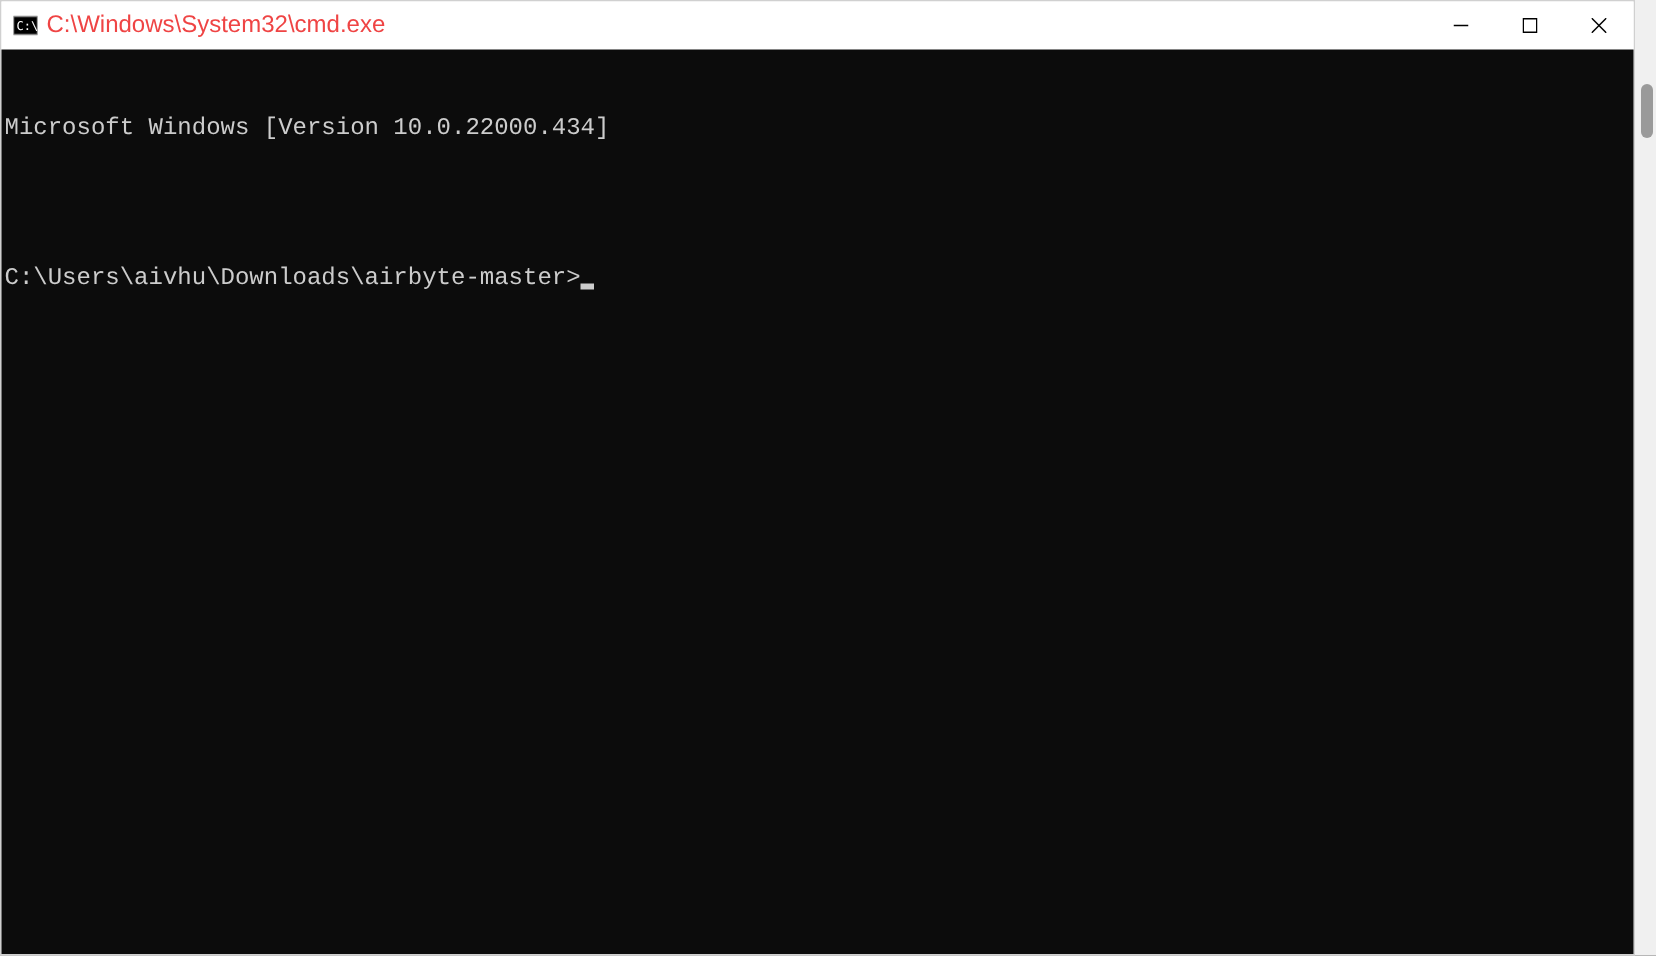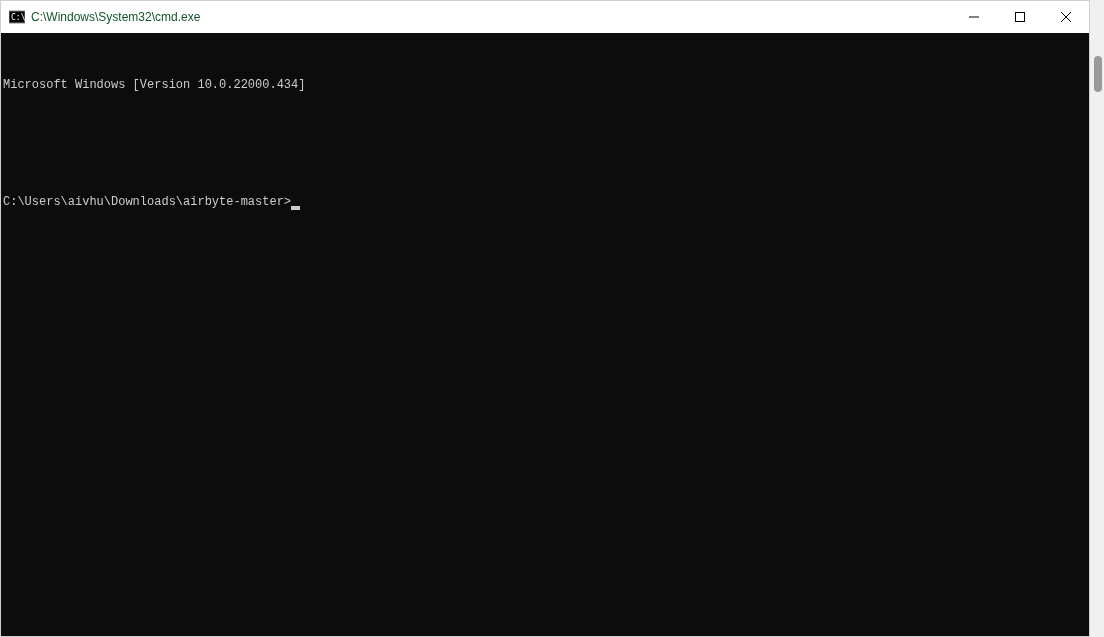--- a/index.html
+++ b/index.html
@@ -34,22 +34,22 @@
     .titlebar-icon {
       width: 16px;
       height: 16px;
       margin-left: 8px;
       margin-right: 6px;
       display: flex;
       align-items: center;
       justify-content: center;
     }
     .titlebar-title {
-      font-size: 12px;
-      color: #14532d;
+      font-size: 16px;
+      color: #ef4444;
       flex: 1;
       white-space: nowrap;
     }
     .window-controls {
       display: flex;
       height: 32px;
     }
     .win-btn {
       width: 46px;
       height: 32px;
@@ -58,33 +58,32 @@
       justify-content: center;
       background: transparent;
       border: none;
       cursor: pointer;
     }
     .terminal {
       flex: 1;
       background: #0c0c0c;
       color: #cccccc;
       font-family: Consolas, "Courier New", monospace;
-      font-size: 12px;
+      font-size: 16px;
       line-height: 20px;
       padding: 2px 0 0 2px;
       white-space: pre;
       overflow: hidden;
       position: relative;
     }
     .terminal-line {
       display: block;
     }
     .prompt-line {
       display: flex;
-      margin-top: 17px;
     }
     .cursor {
       display: inline-block;
       width: 9px;
       height: 4px;
       background: #cccccc;
       margin-top: 14px;
       vertical-align: bottom;
     }
     .outer-scrollbar {

